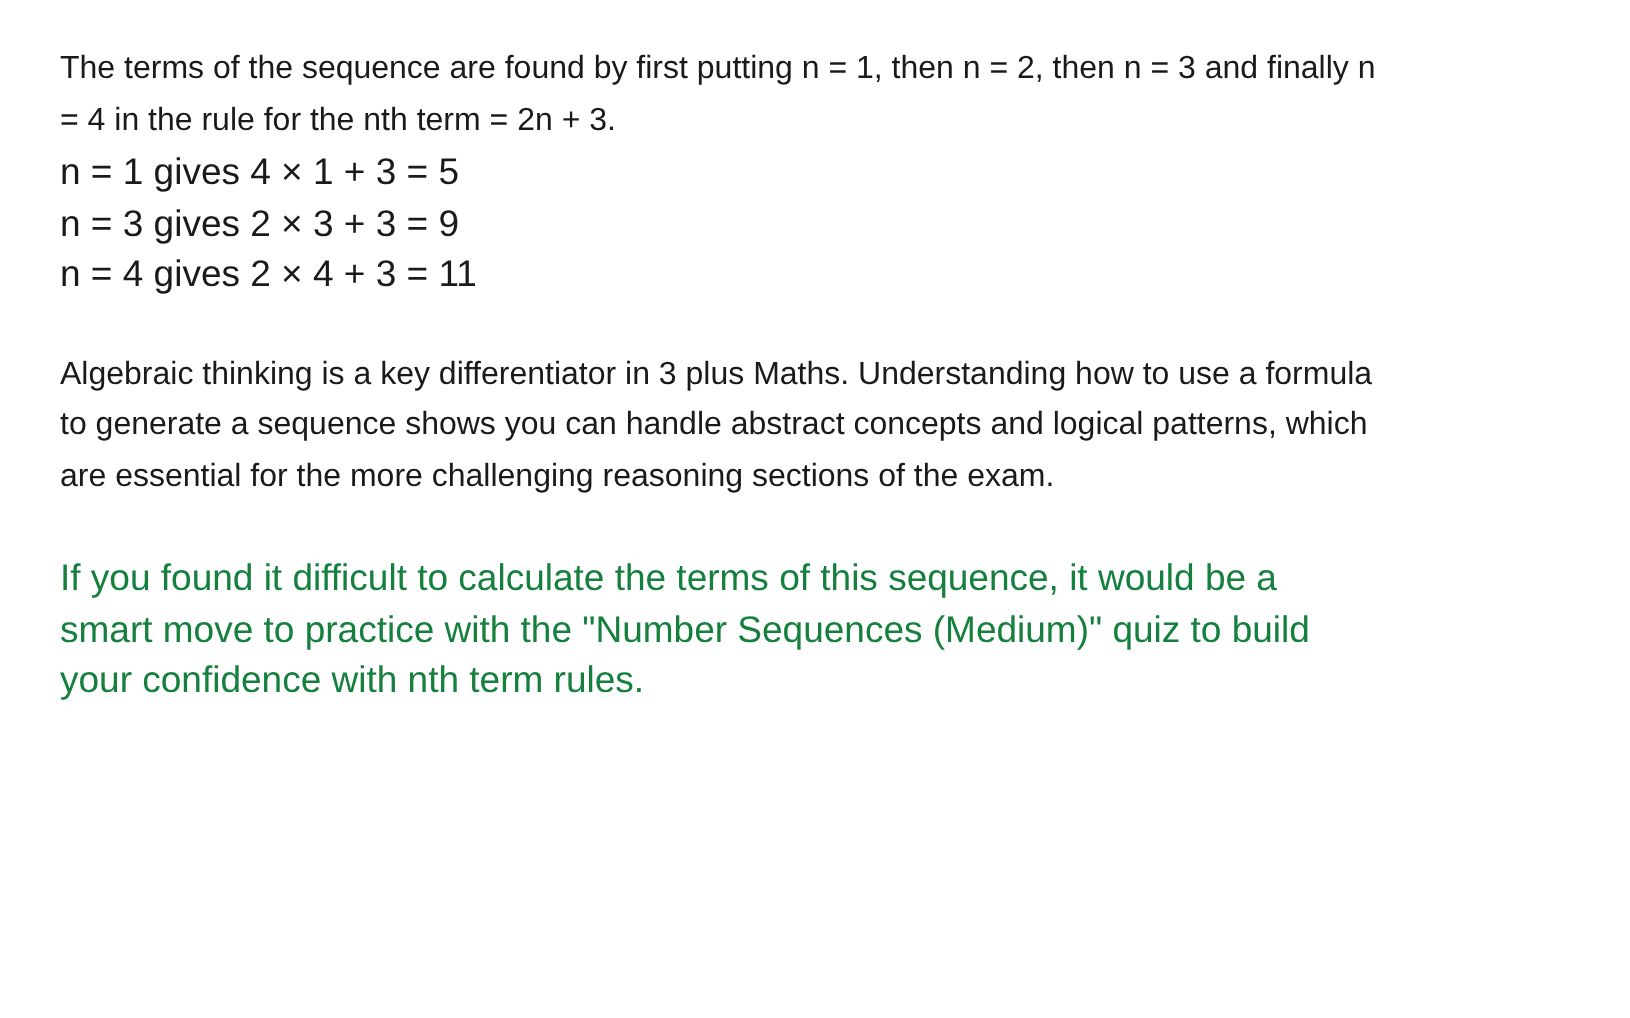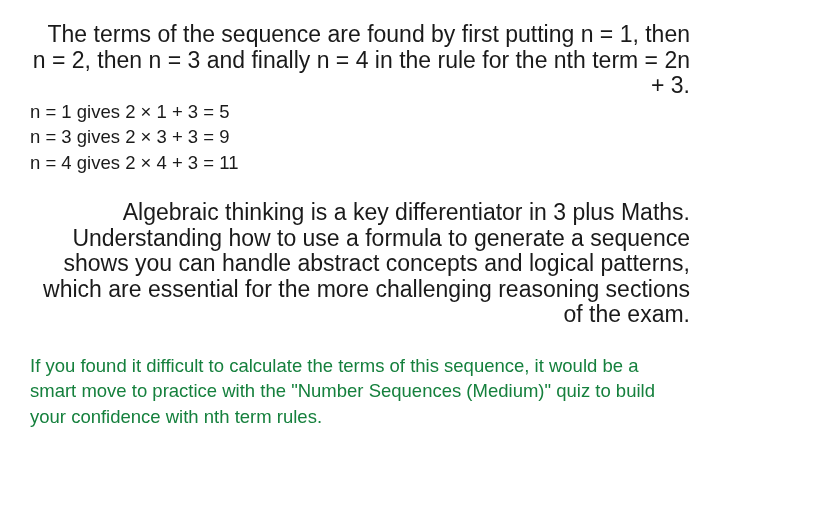--- a/index.html
+++ b/index.html
@@ -14,25 +14,24 @@
     color: #1a1a1a;
     overflow: hidden;
   }
   .page {
     padding: 22px 30px 0 30px;
     box-sizing: border-box;
     width: 815px;
     height: 509px;
   }
   .para {
-    font-size: 23px;
+    font-size: 16px;
     line-height: 25.5px;
     margin: 0;
     max-width: 660px;
-    text-align: right;
   }
   .para + .para {
     margin-top: 0;
   }
   .block-gap {
     height: 25px;
   }
   .calc-line {
     font-size: 18.5px;
     line-height: 25.5px;
@@ -46,21 +45,21 @@
     max-width: 655px;
   }
 </style>
 </head>
 <body>
 
 <div class="page">
 
   <p class="para">The terms of the sequence are found by first putting n = 1, then n = 2, then n = 3 and finally n = 4 in the rule for the nth term = 2n + 3.</p>
 
-  <div class="calc-line">n = 1 gives 2 × 1 + 3 = 5</div>
+  <div class="calc-line">n = 1 gives 4 × 1 + 3 = 5</div>
   <div class="calc-line">n = 3 gives 2 × 3 + 3 = 9</div>
   <div class="calc-line">n = 4 gives 2 × 4 + 3 = 11</div>
 
   <div class="block-gap"></div>
 
   <p class="para">Algebraic thinking is a key differentiator in 3 plus Maths. Understanding how to use a formula to generate a sequence shows you can handle abstract concepts and logical patterns, which are essential for the more challenging reasoning sections of the exam.</p>
 
   <div class="block-gap"></div>
 
   <p class="link-para">If you found it difficult to calculate the terms of this sequence, it would be a smart move to practice with the "Number Sequences (Medium)" quiz to build your confidence with nth term rules.</p>

